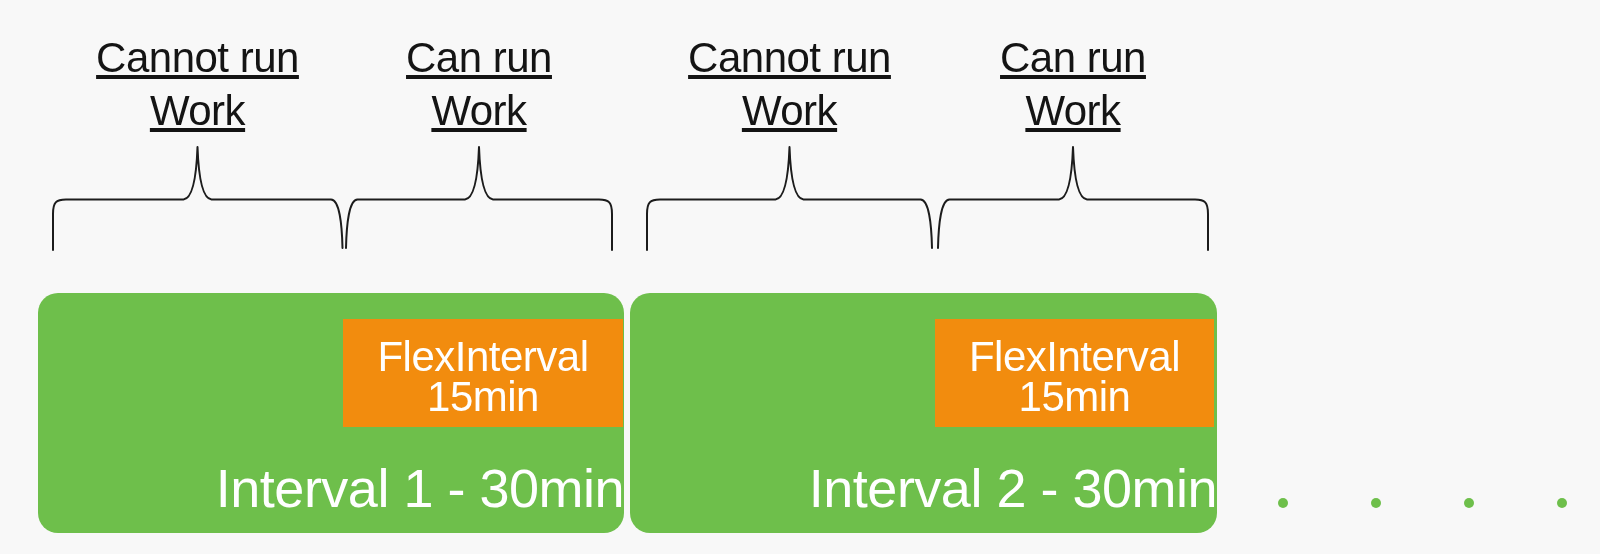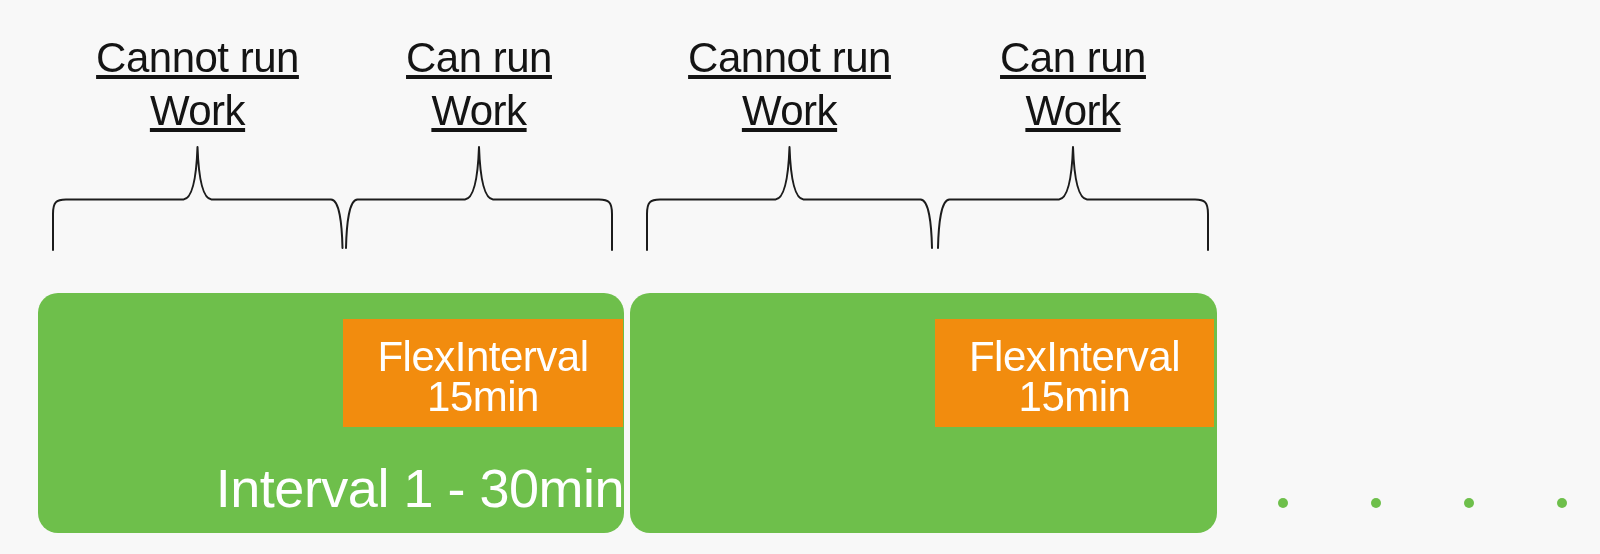--- a/index.html
+++ b/index.html
@@ -104,20 +104,21 @@
       <span class="l2">15min</span>
     </div>
     <div class="interval-label">Interval 1 - 30min</div>
   </div>
 
   <div class="interval-box box2">
     <div class="flex-box">
       <span class="l1">FlexInterval</span>
       <span class="l2">15min</span>
     </div>
+    <div class="interval-label">Interval 2 - 30min</div>
   </div>
 
   <div id="dots">
       <div class="dot" style="left: 1278px;"></div>
       <div class="dot" style="left: 1371px;"></div>
       <div class="dot" style="left: 1464px;"></div>
       <div class="dot" style="left: 1557px;"></div>
     </div>
 
 </div>

